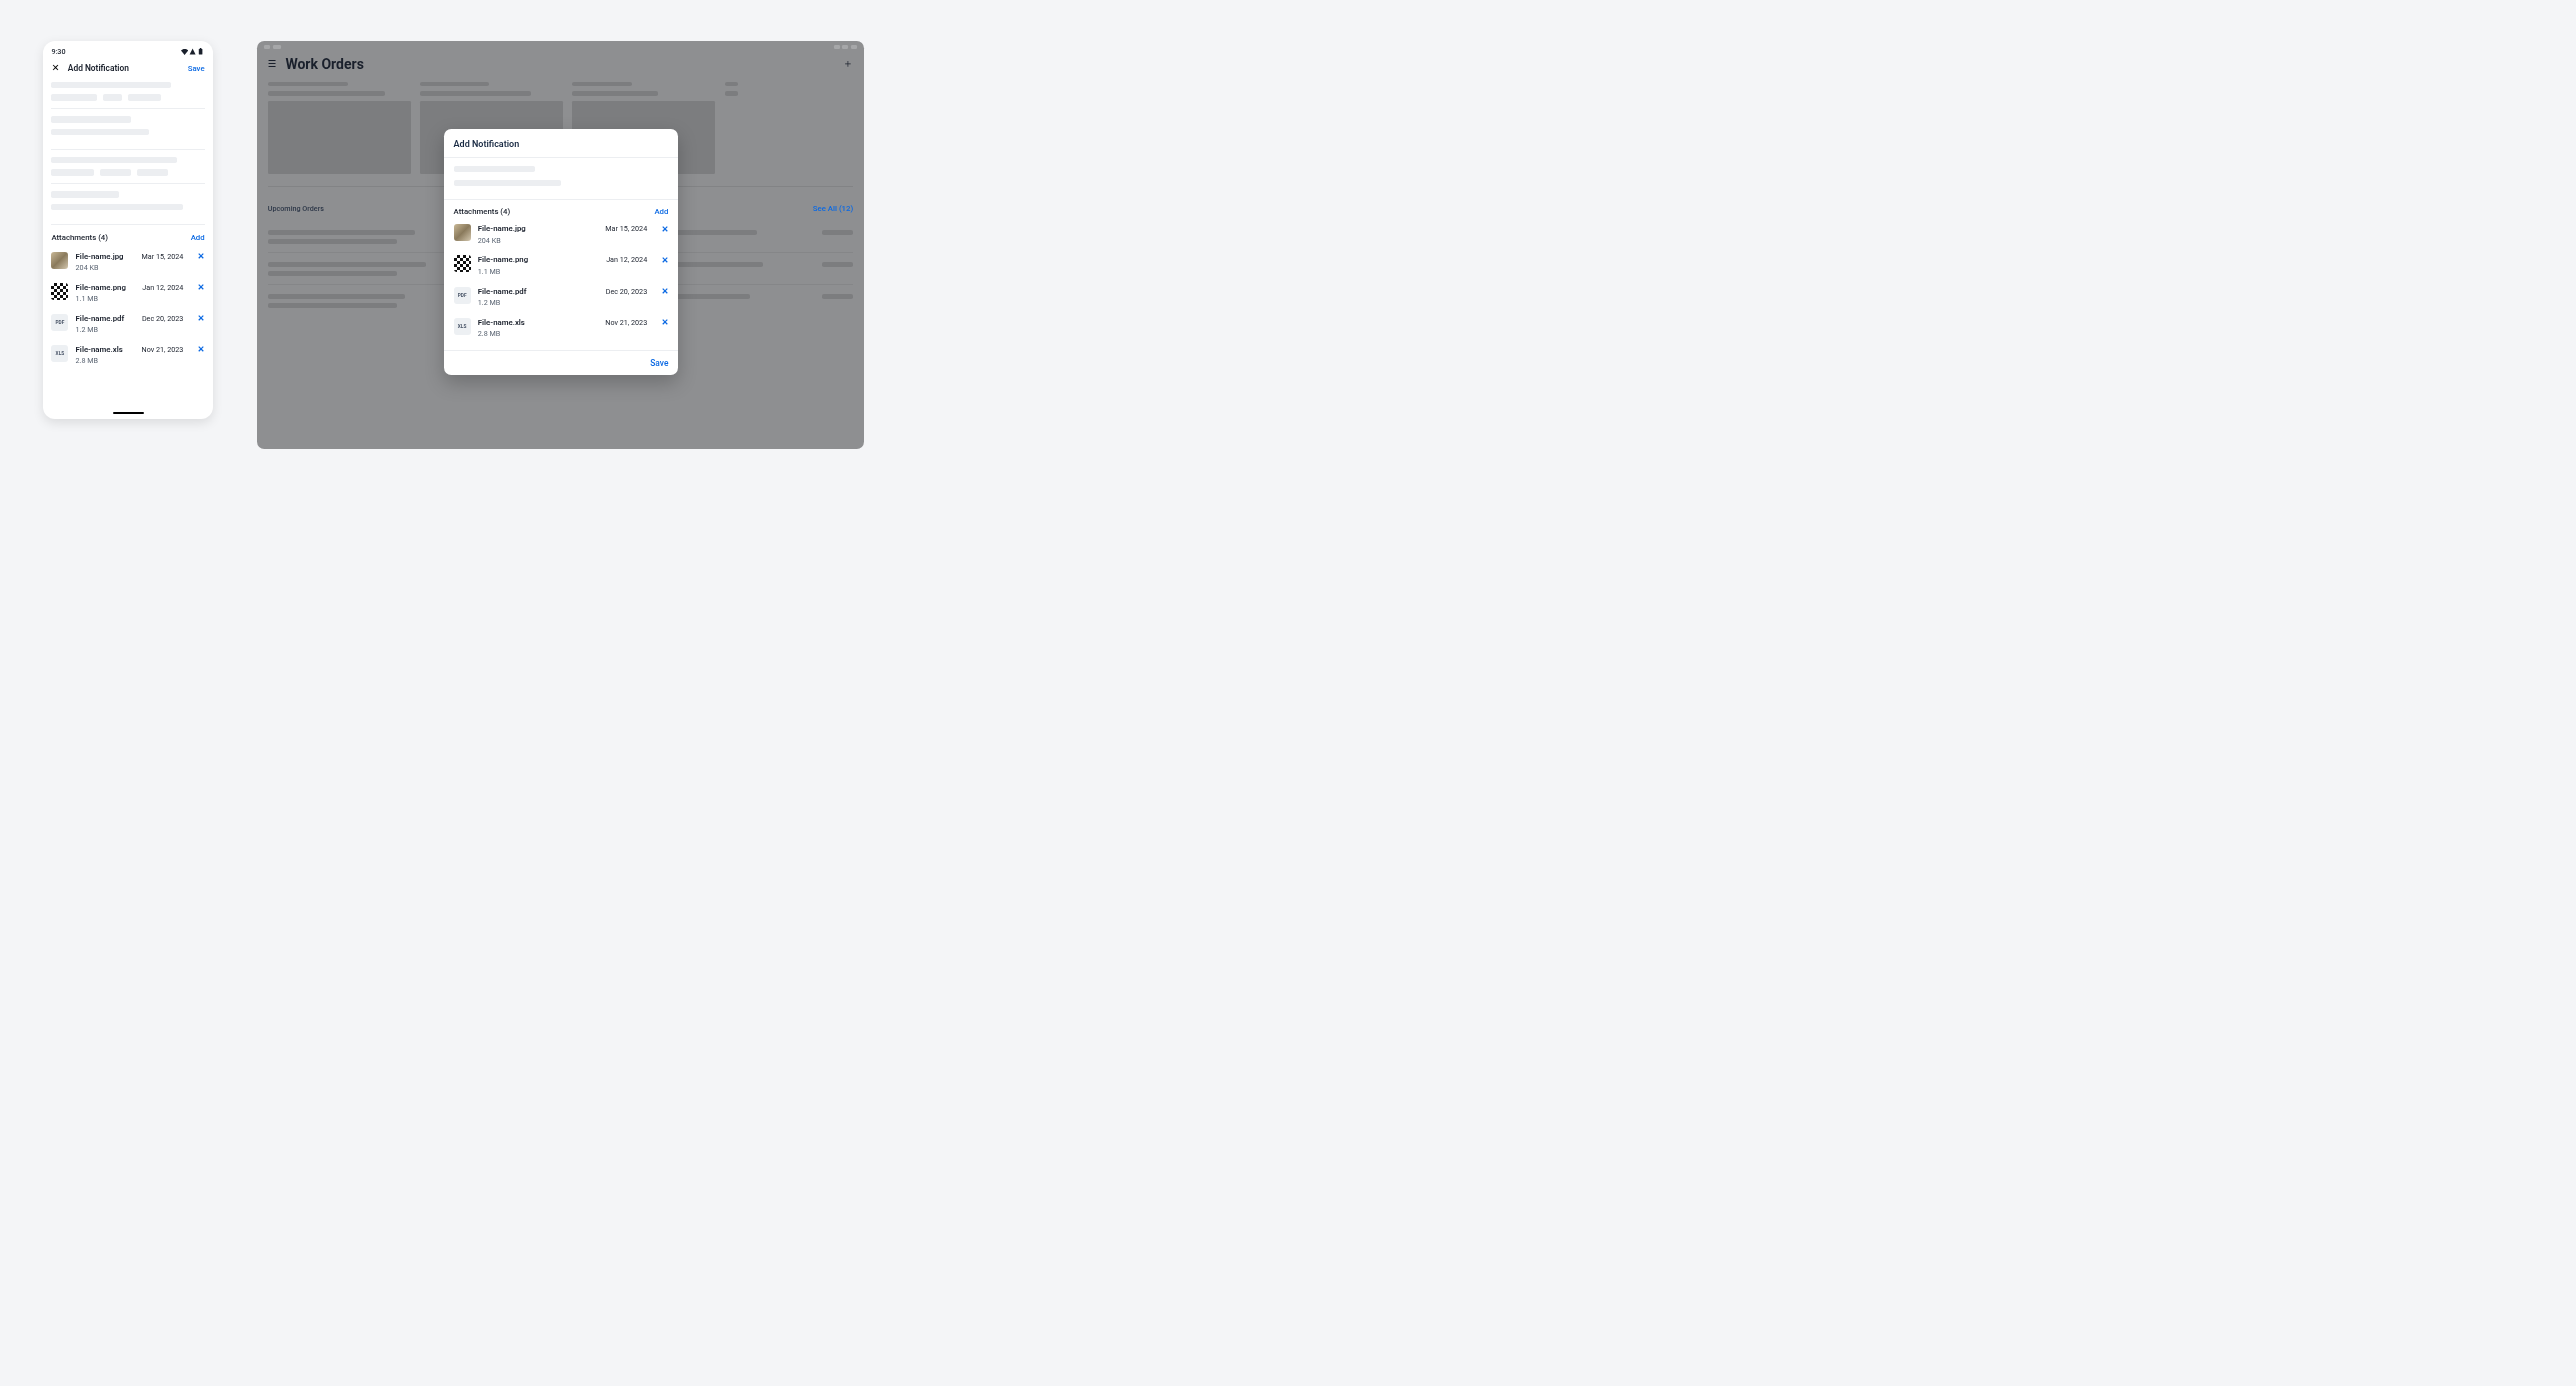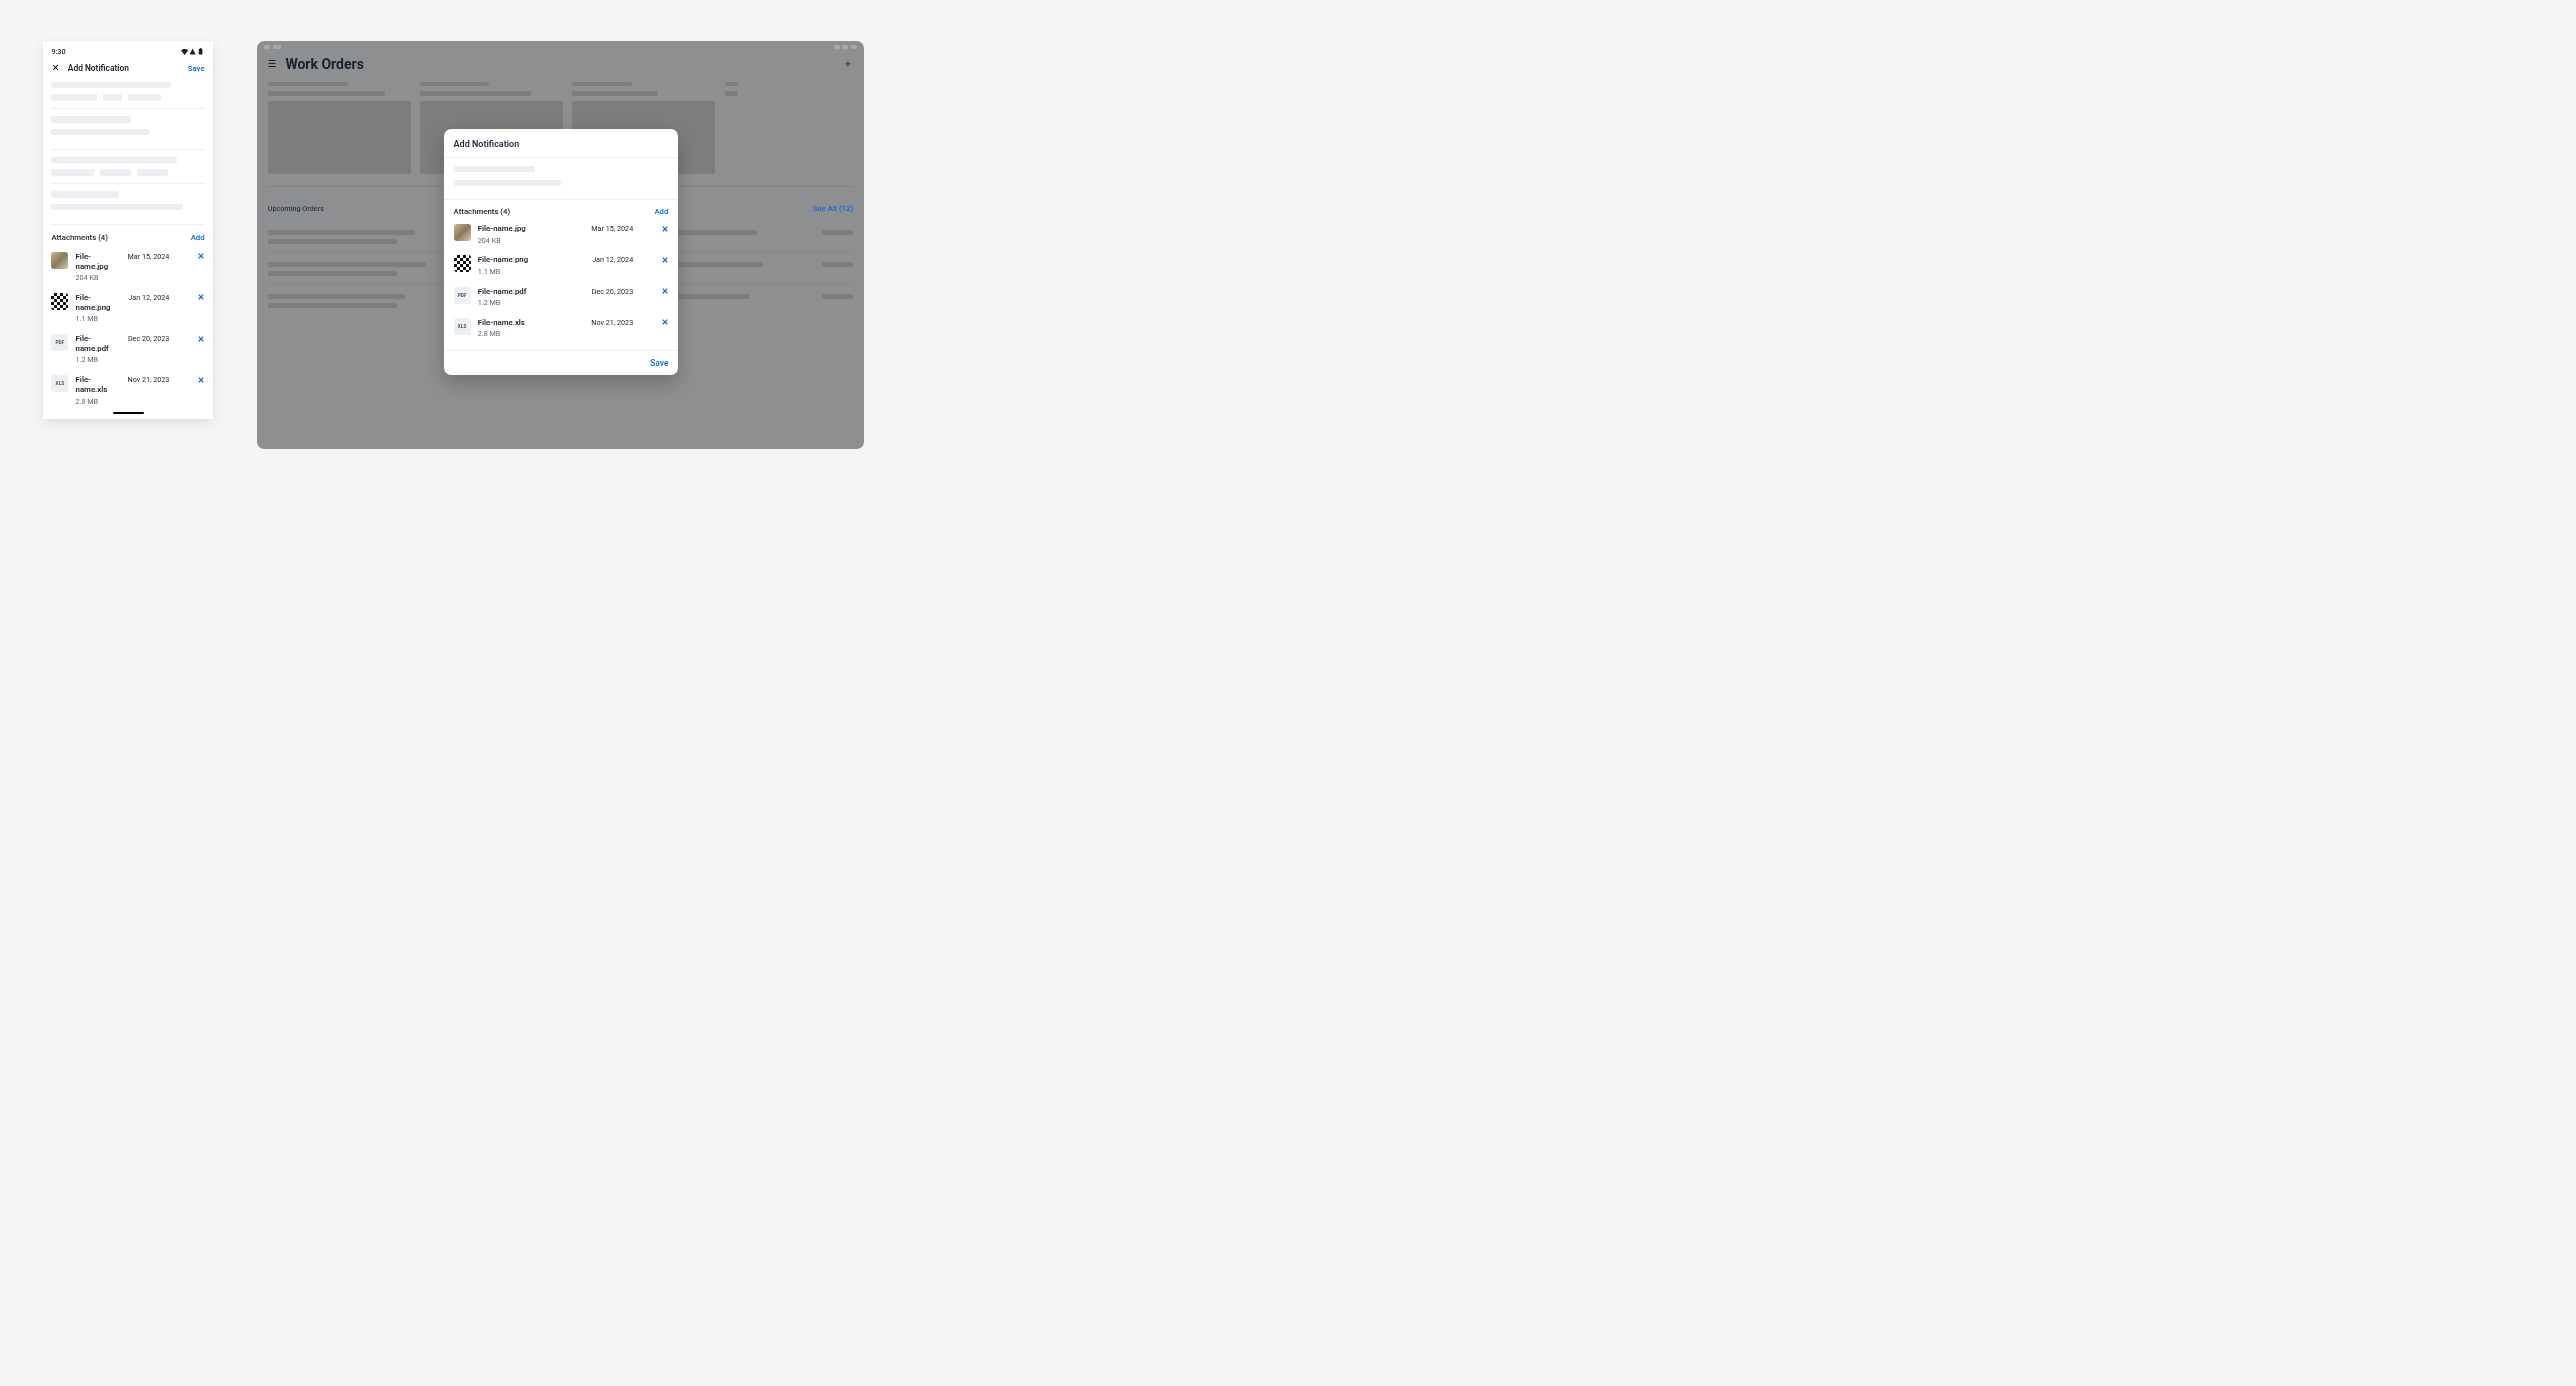--- a/index.html
+++ b/index.html
@@ -13,21 +13,21 @@
 }
 
 
 .mobile {
   position: absolute;
   left: 43px;
   top: 41px;
   width: 170px;
   height: 378px;
   background: #fff;
-  border-radius: 0;
+  border-radius: 12px;
   box-shadow: 0 3.6px 10.8px rgba(0,0,0,0.1);
   display: flex;
   flex-direction: column;
 }
 .status-bar {
   display: flex;
   justify-content: space-between;
   align-items: center;
   padding: 6px 8.4px 2.4px;
   font-size: 7.2px;
@@ -69,21 +69,21 @@
   background: #edf0f3;
 }
 .attach-thumb.jpg { background: linear-gradient(135deg,#c9b896,#8a7a5c,#d4c8b0); }
 .attach-thumb.png {
   background:
     repeating-conic-gradient(#111 0% 25%, #fff 0% 50%) 0 0 / 6px 6px;
 }
 .attach-info { flex: 1; }
 .attach-name { font-size: 7.8px; font-weight: 600; color:#1a202c; line-height: 1.3; }
 .attach-size { font-size: 7.2px; color: #5a6472; margin-top:1.2px; }
-.attach-date { font-size: 7.2px; color: #1a202c; margin-right: 21px; white-space:nowrap; }
+.attach-date { font-size: 7.2px; color: #1a202c; margin-right: 7px; white-space:nowrap; }
 .attach-x { color: #0b69e3; font-size: 8.4px; font-weight: 700; cursor: pointer; line-height: 1; padding-top:0.6px; }
 
 .home-indicator {
   width: 31px; height: 2.4px; background: #000; border-radius: 1.2px;
   margin: 2.4px auto 4.8px;
 }
 
 
 .tablet {
   position: absolute;

